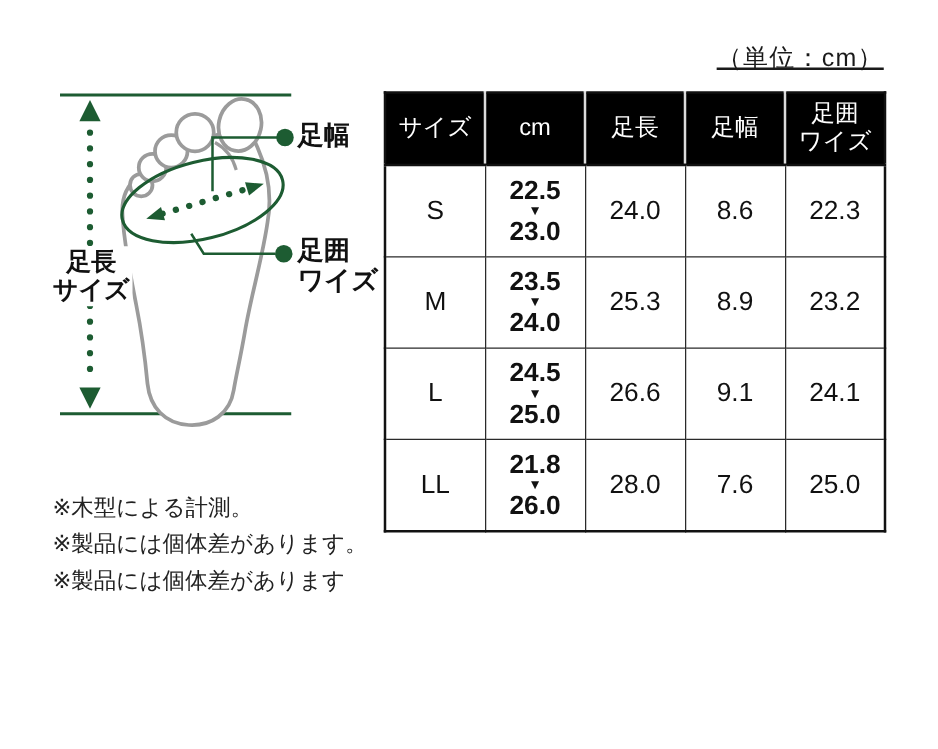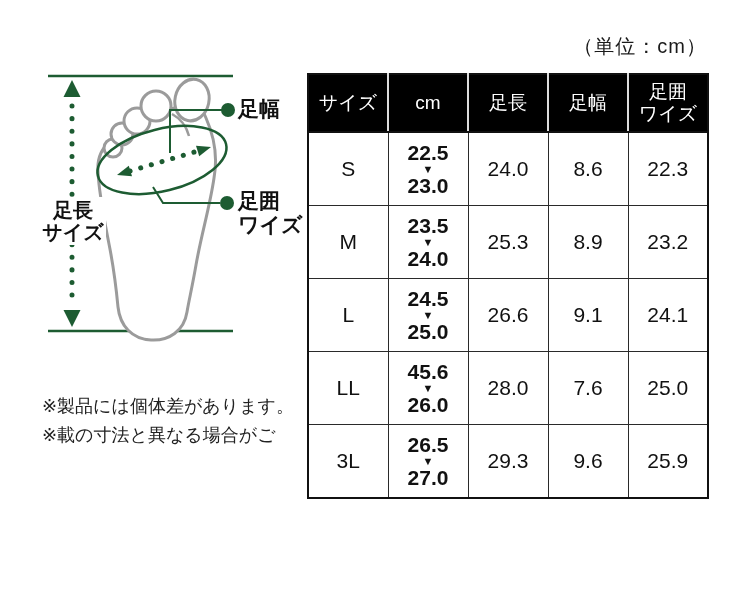--- a/index.html
+++ b/index.html
@@ -3,21 +3,21 @@
 <meta charset="utf-8">
 <style>
   html,body{margin:0;padding:0;background:#fff;}
   .stage{
     position:relative;width:750px;height:599px;background:#fff;overflow:hidden;
     font-family:"Liberation Sans","DejaVu Sans",sans-serif;color:#111;
   }
   
   .unit-label{
     position:absolute;left:307px;top:33px;width:400px;
-    text-align:right;font-size:20px;color:#1a1a1a;letter-spacing:1px;
+    text-align:right;font-size:20px;color:#1a1a1a;letter-spacing:1px;text-decoration:underline;
   }
   
   .diagram{position:absolute;left:20px;top:60px;width:290px;height:300px;}
   .diagram svg{position:absolute;left:0;top:0;}
   .d-label{position:absolute;font-weight:bold;color:#111;white-space:nowrap;}
   .d-label .ln{display:block;}
   .foot-length-label{
     left:20px;top:137px;width:66px;text-align:center;
     font-size:20px;line-height:22px;background:#fff;padding:2px 0;
   }
@@ -160,40 +160,30 @@
           <span class="range-arrow">▼</span>
           <span class="num">25.0</span>
         </td>
         <td>26.6</td>
         <td>9.1</td>
         <td>24.1</td>
       </tr>
       <tr>
         <td>LL</td>
         <td class="cm-cell">
-          <span class="num">45.6</span>
+          <span class="num">21.8</span>
           <span class="range-arrow">▼</span>
           <span class="num">26.0</span>
         </td>
         <td>28.0</td>
         <td>7.6</td>
         <td>25.0</td>
       </tr>
-      <tr>
-        <td>3L</td>
-        <td class="cm-cell">
-          <span class="num">26.5</span>
-          <span class="range-arrow">▼</span>
-          <span class="num">27.0</span>
-        </td>
-        <td>29.3</td>
-        <td>9.6</td>
-        <td>25.9</td>
-      </tr>
     </tbody>
   </table>
 
   <div class="notes">
+    <div>※木型による計測。</div>
     <div>※製品には個体差があります。</div>
-    <div>※載の寸法と異なる場合がご</div>
+    <div>※製品には個体差があります</div>
   </div>
 
 </div>
 
 </body></html>

